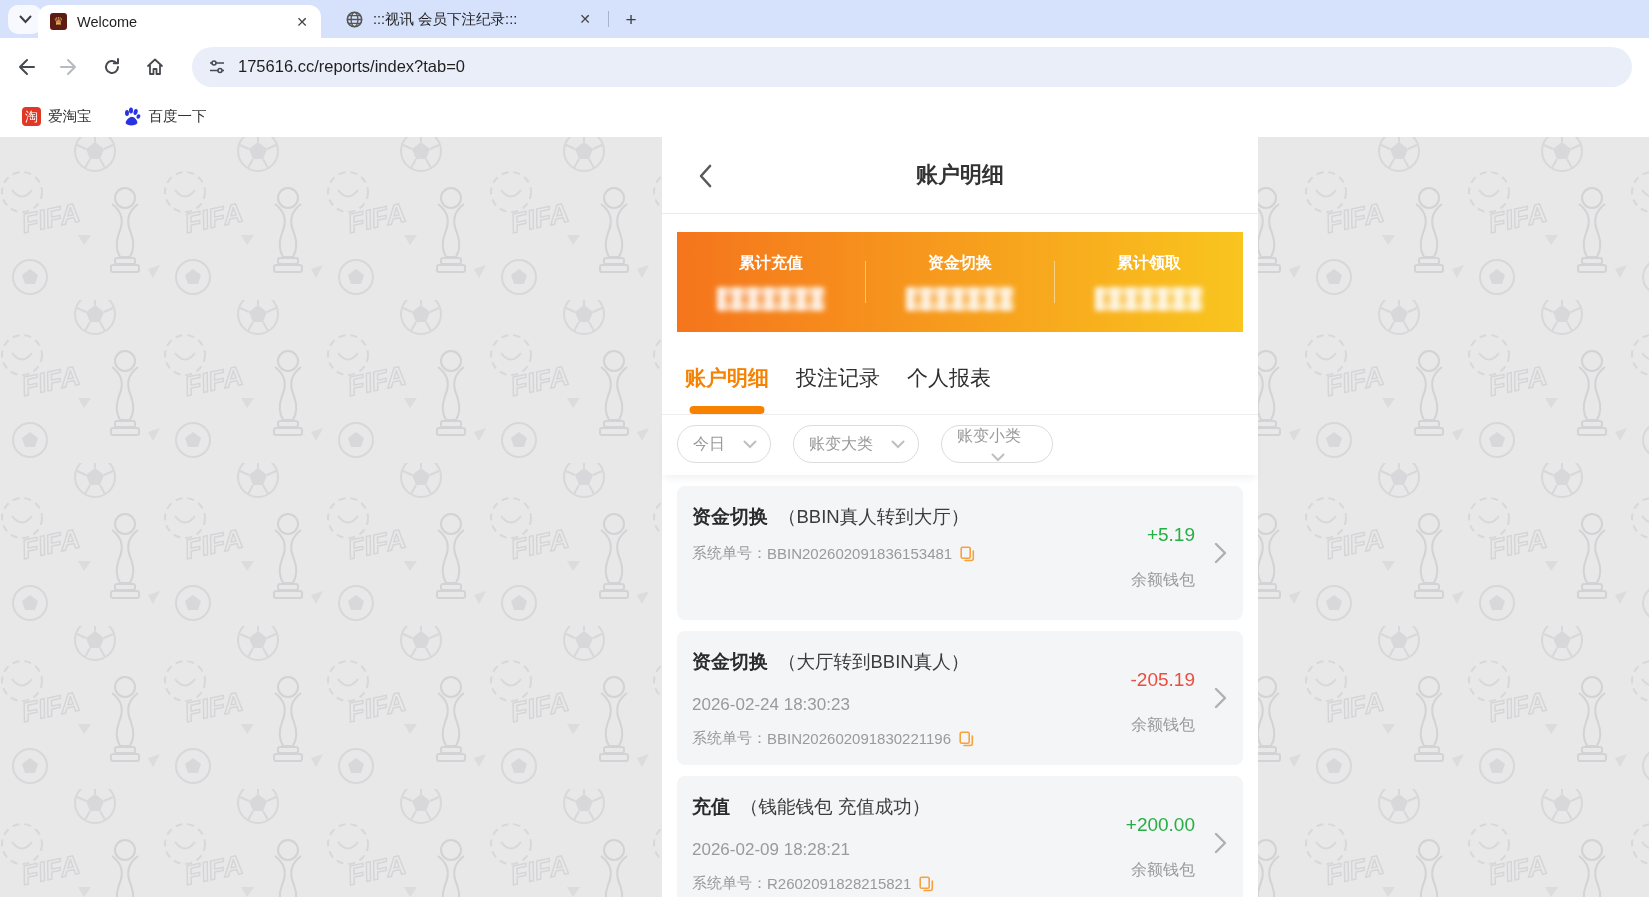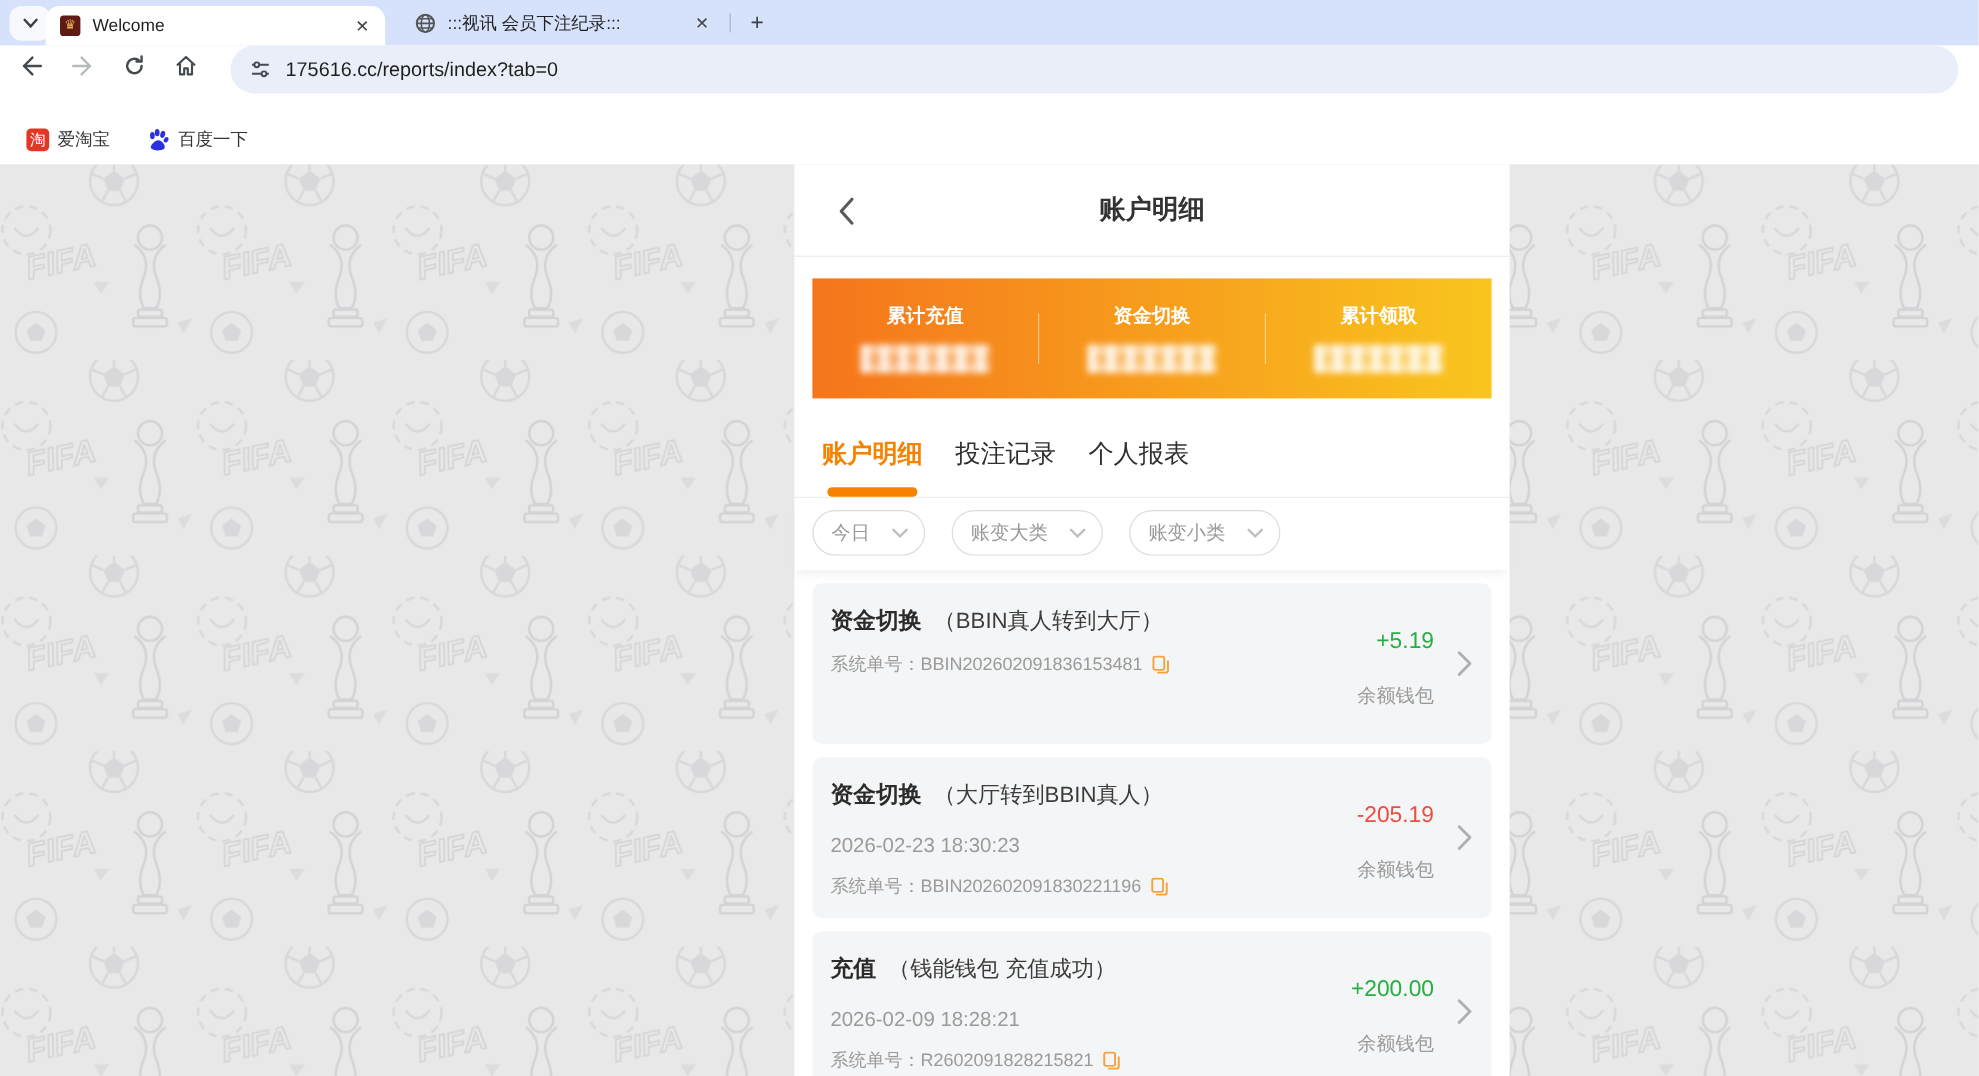--- a/index.html
+++ b/index.html
@@ -9,21 +9,21 @@
   .tabstrip { position:relative; height:38px; background:#d6e2fb; }
   .tab-switcher { position:absolute; left:8px; top:5px; width:34px; height:29px; border-radius:10px; background:rgba(255,255,255,.8); display:flex; align-items:center; justify-content:center; cursor:pointer; }
   .tab-active { position:absolute; left:38px; top:5px; width:283px; height:33px; background:#fff; border-radius:12px 12px 0 0; display:flex; align-items:center; padding:0 10px 0 12px; }
   .favicon1 { width:17px; height:17px; border-radius:3px; background:#5e1b14; color:#e8b25c; font-size:11px; line-height:17px; text-align:center; flex:0 0 auto; }
   .tab-title { font-size:14.5px; color:#1f1f1f; margin-left:10px; flex:1; white-space:nowrap; overflow:hidden; }
   .tab-close { width:18px; height:18px; border-radius:50%; display:flex; align-items:center; justify-content:center; color:#454545; font-size:14px; cursor:pointer; }
   .tab-inactive { position:absolute; left:330px; top:0; width:272px; height:38px; display:flex; align-items:center; padding:0 8px 0 16px; cursor:pointer; }
   .tab-sep { position:absolute; left:608px; top:11px; width:1px; height:16px; background:#a8b4c9; }
   .newtab-btn { position:absolute; left:618px; top:7px; width:26px; height:26px; border-radius:50%; display:flex; align-items:center; justify-content:center; color:#3c4043; font-size:19px; cursor:pointer; }
 
-  .toolbar { position:relative; height:57px; background:#fff; display:flex; align-items:flex-start; }
+  .toolbar { position:relative; height:57px; background:#fff; display:flex; align-items:center; }
   .nav-btn { width:34px; height:34px; border-radius:50%; display:flex; align-items:center; justify-content:center; cursor:pointer; }
   .nav-back{ margin-left:9px; } .nav-fwd{ margin-left:9px; } .nav-reload{ margin-left:9px; } .nav-home{ margin-left:9px; }
   .omnibox { margin-left:20px; width:1440px; height:40px; border-radius:20px; background:#e9eef8; display:flex; align-items:center; padding:0 16px; }
   .omni-url { font-size:16.5px; color:#1f1f1f; margin-left:12px; }
 
   .bookmarksbar { height:42px; background:#fff; display:flex; align-items:center; }
   .bookmark { display:flex; align-items:center; margin-left:14px; cursor:pointer; padding:4px 8px; border-radius:6px; }
   .bm-label { font-size:14.5px; color:#333; margin-left:7px; }
   .tb-icon { width:19px; height:19px; border-radius:4px; background:#e23724; color:#fff; font-size:13px; line-height:19px; text-align:center; }
 
@@ -47,21 +47,21 @@
     filter: blur(2.5px); }
 
   .tabs-row { display:flex; align-items:flex-end; padding:0 0 0 23px; height:83px; border-bottom:1px solid #ededed; position:relative; }
   .ptab { font-size:21px; color:#2f2f2f; margin-right:27px; padding-bottom:22px; position:relative; cursor:pointer; }
   .ptab.active { color:#f78200; font-weight:bold; }
   .ptab.active:after { content:""; position:absolute; left:50%; transform:translateX(-50%); bottom:0; width:75px; height:8px; border-radius:4px; background:#f78200; }
 
   .filters-row { display:flex; align-items:center; padding:10px 0 12px 15px; box-shadow:0 6px 7px -2px rgba(0,0,0,.05); position:relative; }
   .pill { height:38px; border:1px solid #dcdcdc; border-radius:19px; background:#fff; display:flex; align-items:center; justify-content:space-between; padding:0 13px 0 15px; margin-right:22px; cursor:pointer; }
   .pill-label { font-size:16px; color:#999; margin-right:18px; }
-  .pill.p1 { min-width:93px; } .pill.p2 { min-width:110px; } .pill.p3 { min-width:106px; }
+  .pill.p1 { min-width:93px; } .pill.p2 { min-width:110px; } .pill.p3 { min-width:106px;flex-direction:column; }
 
   .records { padding:11px 15px 0 15px; }
   .record { position:relative; background:#f4f5f6; border-radius:8px; height:134px; margin-bottom:11px; padding:18px 110px 0 15px; cursor:pointer; }
   .r-titleline { display:flex; align-items:baseline; }
   .r-type { font-size:19px; font-weight:bold; color:#2b2b2b; }
   .r-detail { font-size:18.5px; color:#3c3c3c; margin-left:10px; }
   .r-date { font-size:17px; color:#9a9a9a; margin-top:20px; }
   .r-orderline { display:flex; align-items:center; margin-top:14px; }
   .r-orderlabel, .r-orderno { font-size:15px; color:#9a9a9a; }
   .copy-btn { margin-left:8px; display:flex; align-items:center; cursor:pointer; }
@@ -264,21 +264,21 @@
         <svg class="r-chevron" width="13" height="22" viewBox="0 0 13 22">
             <path d="M2 2 L11 11 L2 20" fill="none" stroke="#aeb0b3" stroke-width="2.4" stroke-linecap="round" stroke-linejoin="round"></path>
           </svg>
       </div>
 
       <div class="record">
         <div class="r-titleline">
           <span class="r-type">资金切换</span>
           <span class="r-detail">（大厅转到BBIN真人）</span>
         </div>
-        <div class="r-date">2026-02-23 18:30:23</div>
+        <div class="r-date">2026-02-24 18:30:23</div>
         <div class="r-orderline">
           <span class="r-orderlabel">系统单号：</span>
           <span class="r-orderno">BBIN202602091830221196</span>
           <span class="copy-btn">
             <svg width="15" height="16" viewBox="0 0 15 16">
               <rect x="1.2" y="1.2" width="9" height="11" rx="1.5" fill="none" stroke="#f7a23c" stroke-width="1.6"></rect>
               <path d="M5 14.5 h6.3 a2 2 0 0 0 2 -2 V5" fill="none" stroke="#f7a23c" stroke-width="1.6" stroke-linecap="round"></path>
             </svg>
           </span>
         </div>

